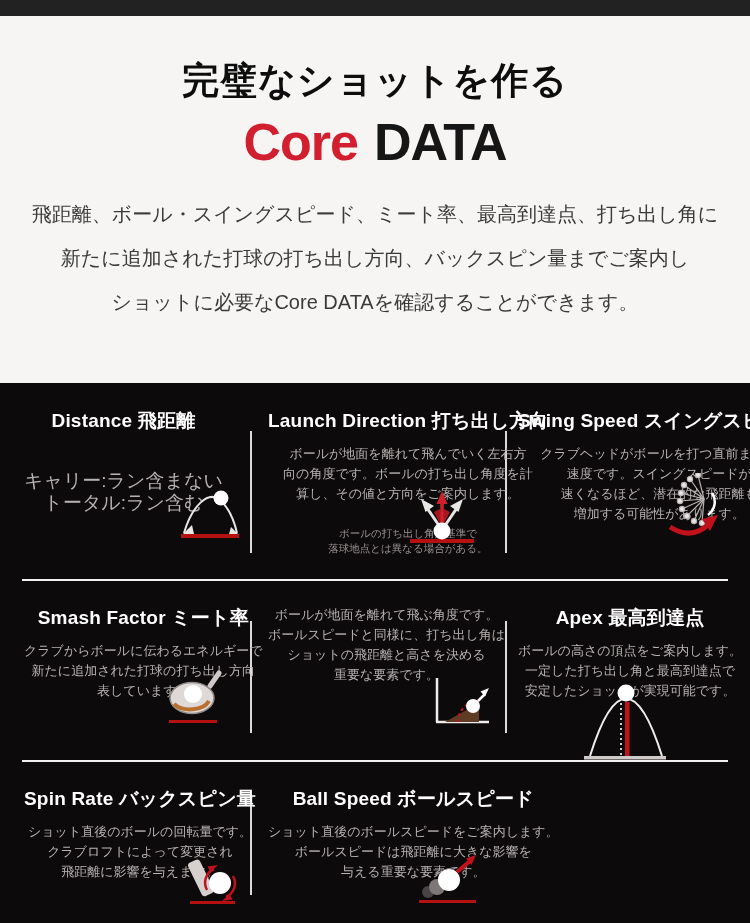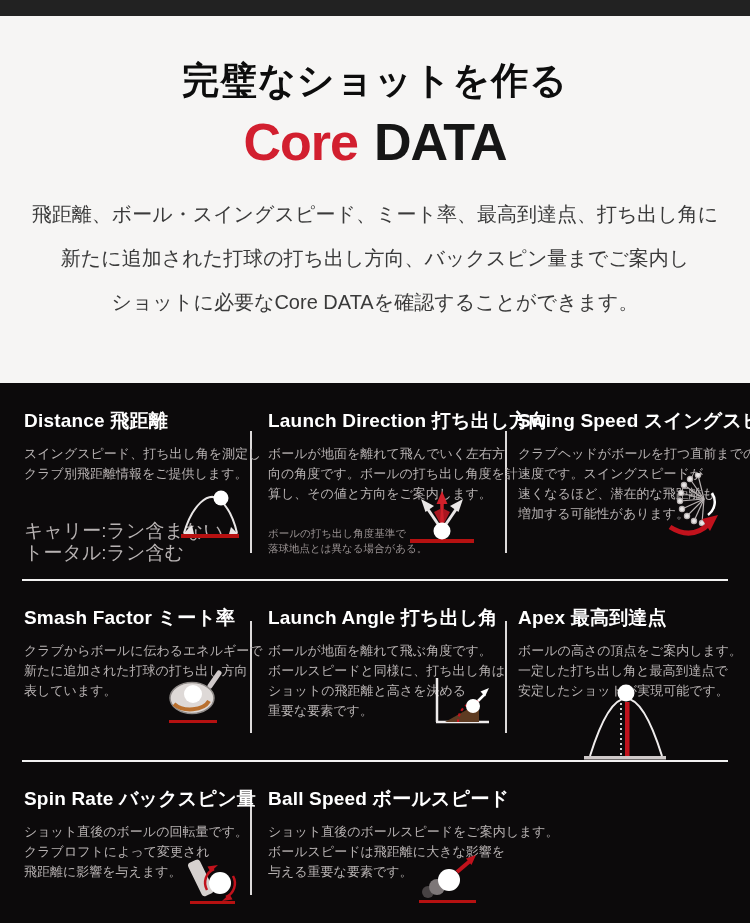--- a/index.html
+++ b/index.html
@@ -26,21 +26,21 @@
   .hero-title .dark { color:#161616; margin-left:16px; }
   .hero-desc {
     margin-top:24px; font-size:20px; color:#3a3a3a;
     line-height:44px; white-space:pre-line; font-weight:400;
   }
   
   .features {
     position:absolute; left:0; top:367px; width:750px; height:556px;
     background:#0c0a0b;
   }
-  .card { position:absolute; }
+  .card { position:absolute;text-align:center; }
   .card-title {
     font-size:19px; font-weight:700; color:#ffffff; letter-spacing:0.2px;
     margin-bottom:10px; white-space:pre;
   }
   .card-body {
     font-size:13px; color:#b8b3b3; line-height:20px; white-space:pre;
   }
   .card-extra {
     margin-top:36px; font-size:19px; color:#b8b3b3; line-height:22px; white-space:pre;
   }
@@ -76,22 +76,20 @@
     <div class="h-divider" style="top:377px"></div>
 
     <div class="v-divider" style="left:250px; top:48px;  height:122px"></div>
     <div class="v-divider" style="left:505px; top:48px;  height:122px"></div>
     <div class="v-divider" style="left:250px; top:238px; height:112px"></div>
     <div class="v-divider" style="left:505px; top:238px; height:112px"></div>
     <div class="v-divider" style="left:250px; top:412px; height:100px"></div>
 
     <div class="card" style="left:24px; top:25px;">
       <h3 class="card-title">Distance 飛距離</h3>
-      <p class="card-body">スイングスピード、打ち出し角を測定し
-クラブ別飛距離情報をご提供します。</p>
       <p class="card-extra">キャリー:ラン含まない
 トータル:ラン含む</p>
     </div>
 
     <div class="card" style="left:268px; top:25px;">
       <h3 class="card-title">Launch Direction 打ち出し方向</h3>
       <p class="card-body">ボールが地面を離れて飛んでいく左右方
 向の角度です。ボールの打ち出し角度を計
 算し、その値と方向をご案内します。</p>
       <p class="card-note">ボールの打ち出し角度基準で
@@ -107,21 +105,20 @@
     </div>
 
     <div class="card" style="left:24px; top:222px;">
       <h3 class="card-title">Smash Factor ミート率</h3>
       <p class="card-body">クラブからボールに伝わるエネルギーで
 新たに追加された打球の打ち出し方向
 表しています。</p>
     </div>
 
     <div class="card" style="left:268px; top:222px;">
-      <h3 class="card-title">Launch Angle 打ち出し角</h3>
       <p class="card-body">ボールが地面を離れて飛ぶ角度です。
 ボールスピードと同様に、打ち出し角は
 ショットの飛距離と高さを決める
 重要な要素です。</p>
     </div>
 
     <div class="card" style="left:518px; top:222px;">
       <h3 class="card-title">Apex 最高到達点</h3>
       <p class="card-body">ボールの高さの頂点をご案内します。
 一定した打ち出し角と最高到達点で

